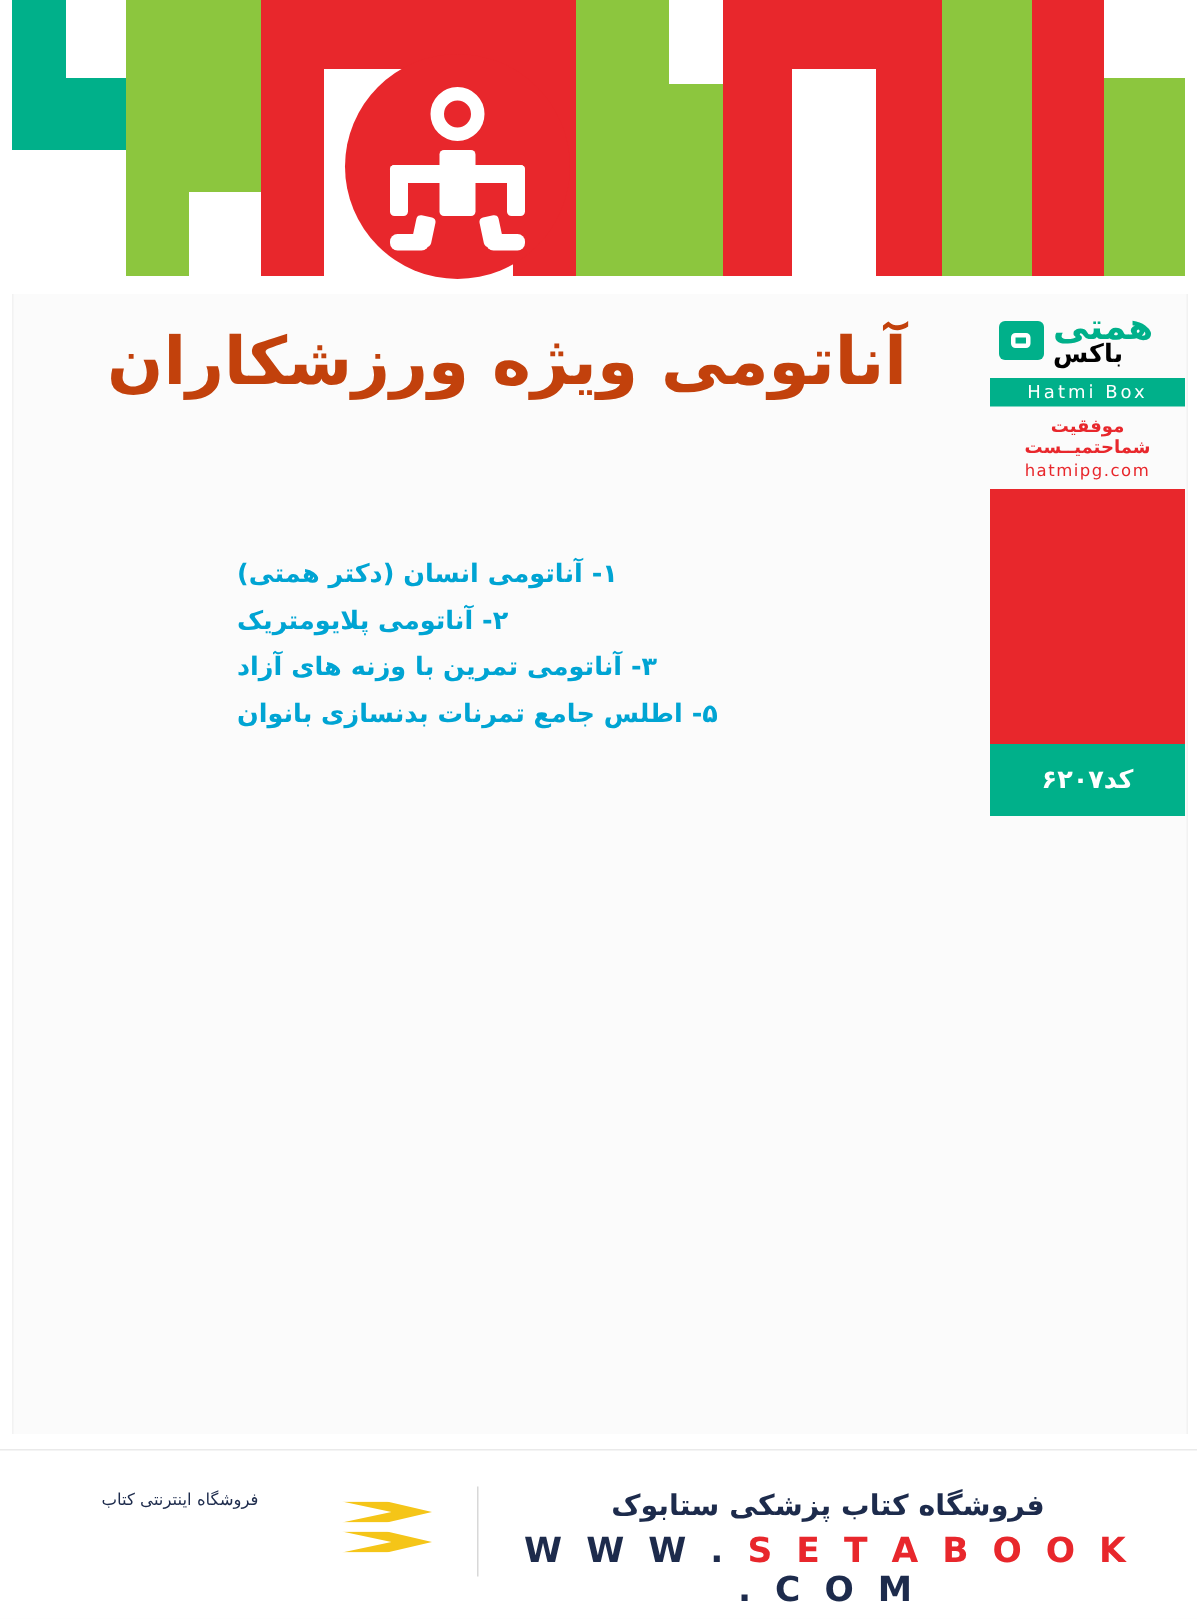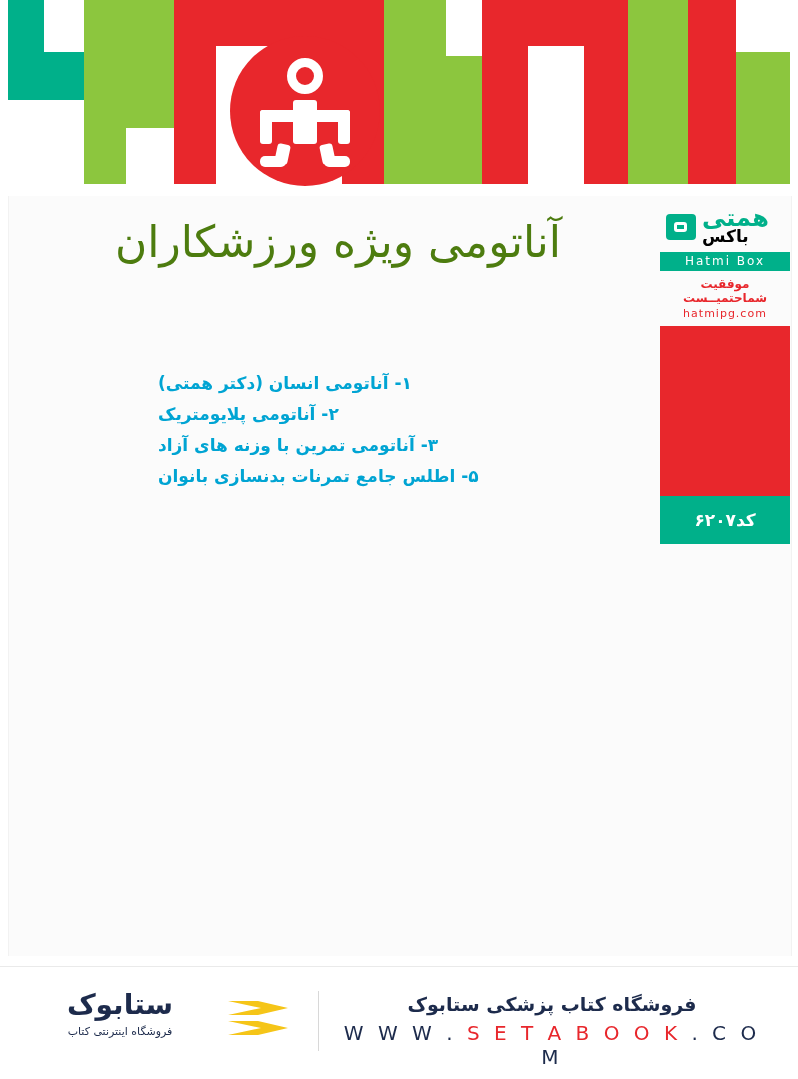--- a/index.html
+++ b/index.html
@@ -150,23 +150,23 @@
   .person .foot-l { left: 30px; }
   .person .foot-r { left: 94px; }
 
   
   .main-title {
     position: absolute;
     right: 190px;
     top: 216px;
     width: 540px;
     text-align: center;
-    color: #4d7c0f;
+    color: #c2410c;
     font-size: 44px;
-    font-weight: normal;
+    font-weight: bold;
     letter-spacing: 0;
     direction: rtl;
     white-space: nowrap;
   }
 
   
   .book-list {
     position: absolute;
     right: 200px;
     top: 344px;
@@ -340,22 +340,22 @@
     direction: rtl;
   }
   .foot-store .fs-title {
     color: #1d2b4c;
     font-size: 19px;
     font-weight: bold;
   }
   .foot-store .fs-url {
     margin-top: 6px;
     color: #1d2b4c;
-    font-size: 20px;
-    font-weight: normal;
+    font-size: 23px;
+    font-weight: bold;
     letter-spacing: 4px;
     direction: ltr;
   }
   .foot-store .fs-url .seta { color: #e8272c; }
 </style>
 </head>
 <body>
 
 <div class="page">
 
@@ -425,21 +425,20 @@
     <div class="pub-en">Hatmi Box</div>
     <div class="pub-slogan">موفقیت شماحتمیــست</div>
     <div class="pub-site">hatmipg.com</div>
     <div class="pub-red-panel"></div>
     <div class="pub-code-panel">کد۶۲۰۷</div>
   </div>
 
   <div class="footer">
     <div class="footer-inner">
       <div class="foot-brand">
-        <div class="fb-name">ستابوک</div>
         <div class="fb-sub">فروشگاه اینترنتی کتاب</div>
       </div>
       <div class="foot-chevrons">
         <div class="chev c1"></div>
         <div class="chev c2"></div>
       </div>
       <div class="foot-sep"></div>
       <div class="foot-store">
         <div class="fs-title">فروشگاه کتاب پزشکی ستابوک</div>
         <div class="fs-url">

